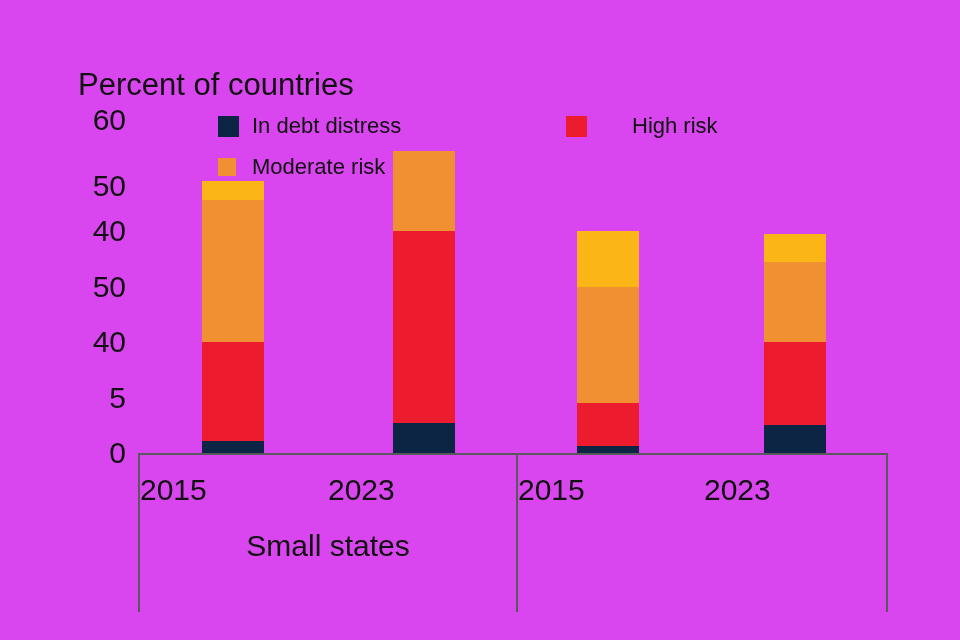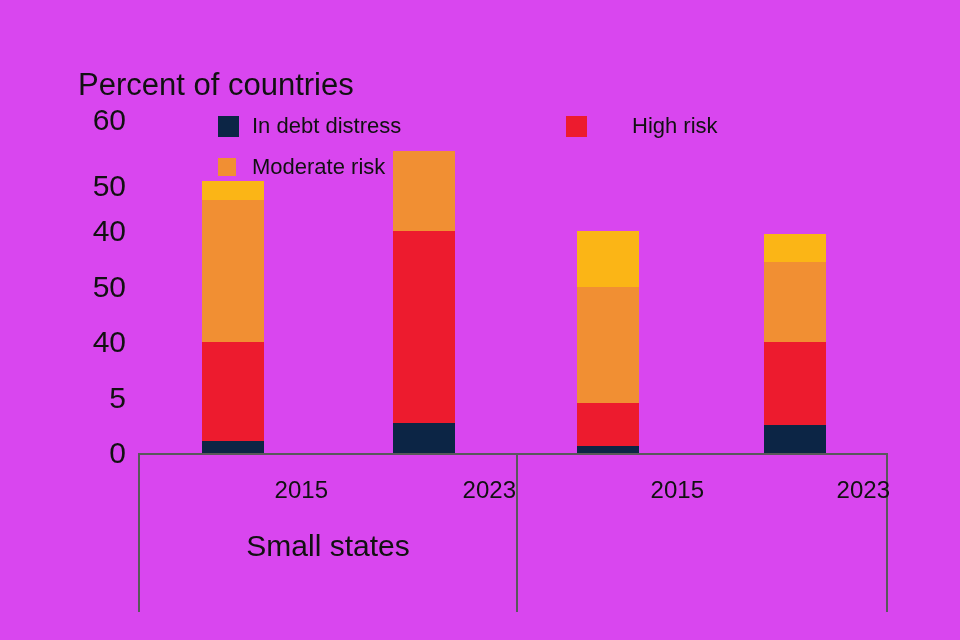--- a/index.html
+++ b/index.html
@@ -148,22 +148,22 @@
 
   .cat-years {
     position: absolute;
     top: 18px;
     left: 0;
     width: 100%;
     display: flex;
   }
   .cat-year {
     flex: 1 1 0;
-    text-align: right;
-    font-size: 24px;
+    text-align: left;
+    font-size: 30px;
     line-height: 34px;
     color: #111111;
   }
   .cat-name {
     position: absolute;
     top: 72px;
     left: 0;
     width: 100%;
     text-align: center;
     font-size: 30px;

